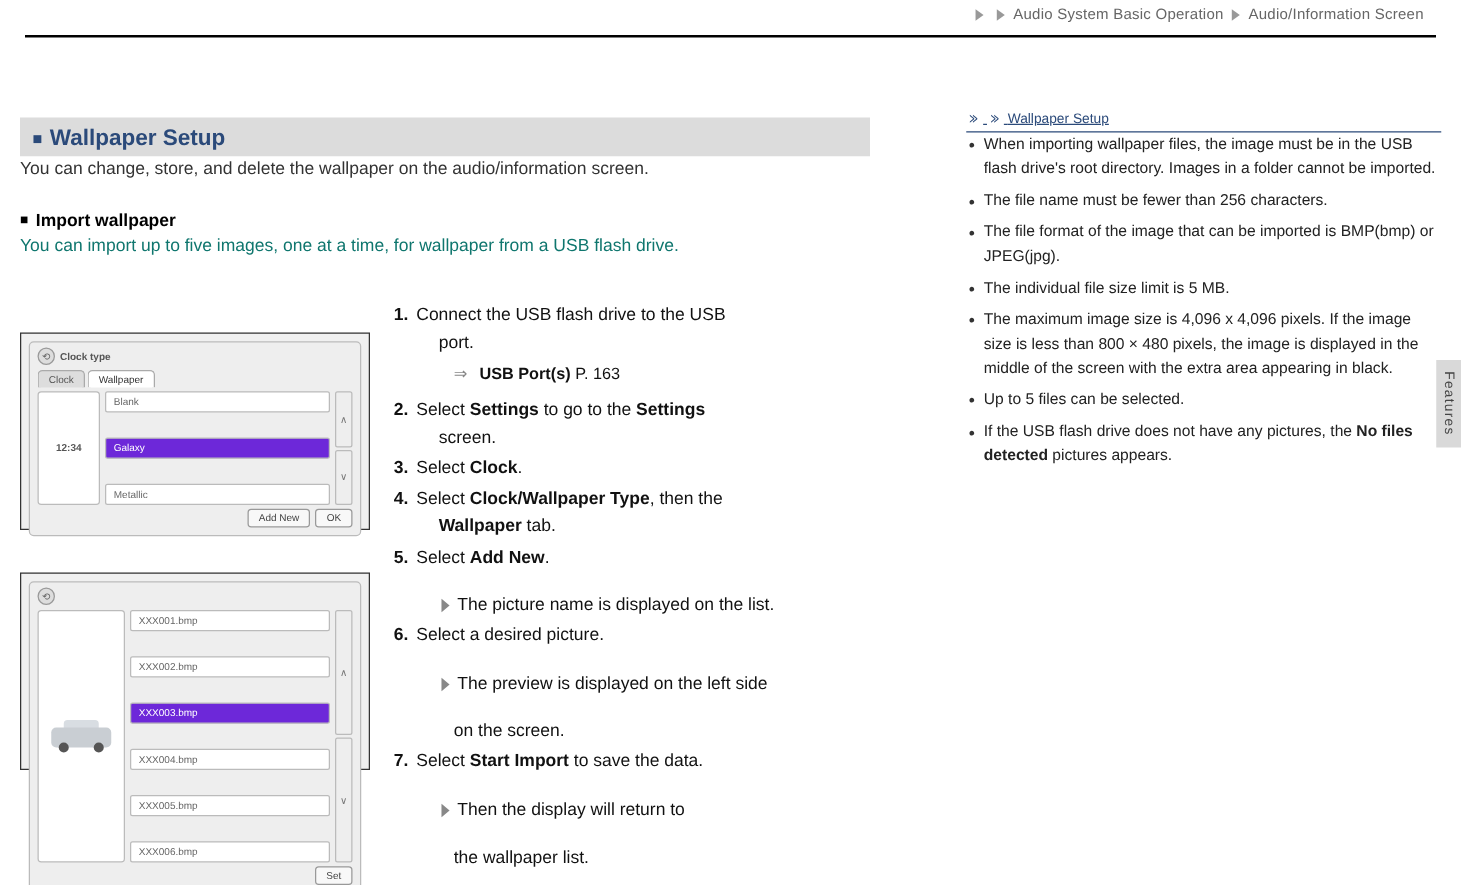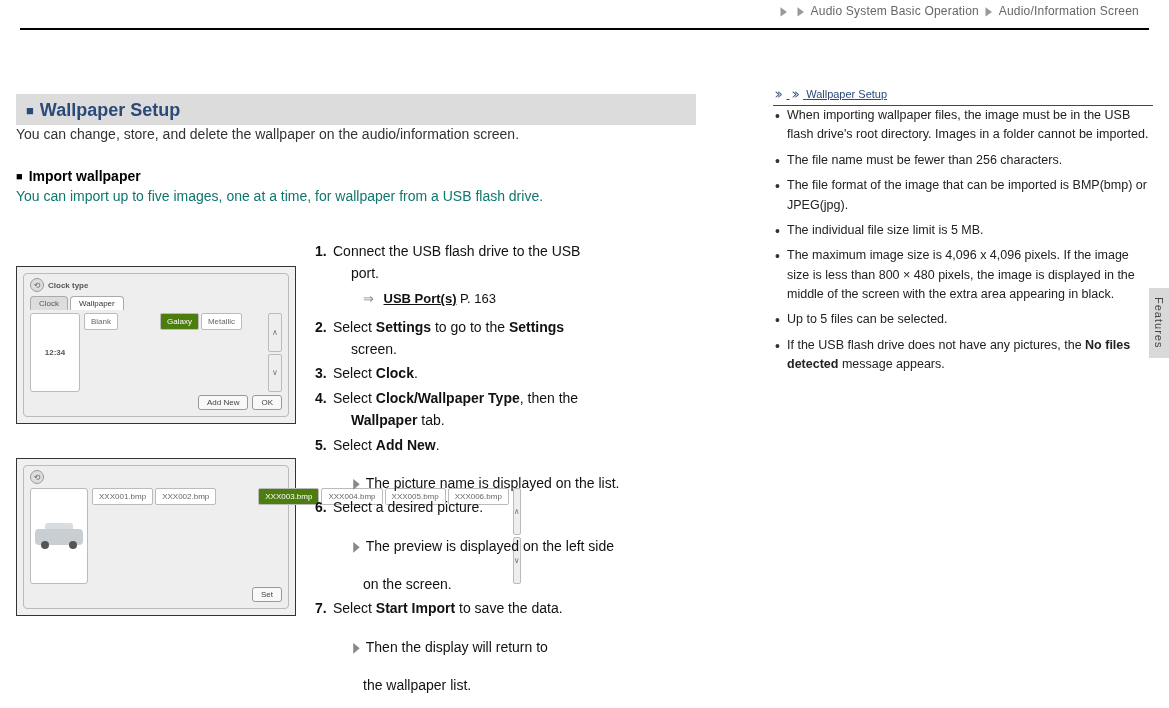--- a/index.html
+++ b/index.html
@@ -127,28 +127,28 @@
   .shot-body {
     flex:1; display:flex; gap:4px;
   }
   .shot-left {
     width: 50px; background:#fff; border:1px solid #bbb; border-radius:3px;
     display:flex;align-items:center;justify-content:center;
     font-size:8px; color:#888; flex-direction:column;
   }
   .shot-clock { font-weight:bold; color:#555; }
   .shot-list {
-    flex:1; display:flex; flex-direction:row; gap:2px;
+    flex:1; display:flex; flex-direction:column; gap:20px;
   }
   .shot-row {
     height:17px; border:1px solid #bbb; border-radius:2px; background:#fff;
     font-size:8px; color:#666; display:flex; align-items:center; padding:0 6px;
     white-space: nowrap;
   }
-  .shot-row.sel { background:#4d7c0f; color:#fff;margin-left:40px; }
+  .shot-row.sel { background:#6d28d9; color:#fff; }
   .shot-scroll {
     width:14px; display:flex; flex-direction:column; gap:2px;
   }
   .shot-scroll .sbtn { flex:1; border:1px solid #bbb; border-radius:2px; background:#eee; display:flex;align-items:center;justify-content:center;font-size:8px;color:#777;}
   .shot-footer { display:flex; justify-content:flex-end; gap:4px; margin-top:3px;}
   .shot-btn { font-size:8px; padding:2px 8px; border:1px solid #999; border-radius:3px; background:#f8f8f8; color:#444;}
 
   .shot2-left {
     width:70px; background:#fff; border:1px solid #bbb; border-radius:3px;
     display:flex;align-items:center;justify-content:center;
@@ -169,21 +169,21 @@
     color: #111;
   }
   .steps ol { list-style: none; counter-reset: step; }
   .steps li { counter-increment: step; margin-bottom: 2px; position:relative; padding-left:18px; }
   .steps li::before { content: counter(step) "."; position:absolute; left:0; font-weight:bold; }
   .steps .indent { padding-left: 18px; display:block; }
   .steps .sub { display:block; padding-left: 18px; font-size:14px; line-height:1.6; margin-top:16px; margin-bottom:2px;}
   .steps .sub .tri { color:#888; margin-right:4px; display:inline-block; transform: scaleX(0.6);}
   .steps .arrow-link { display:block; padding-left: 30px; margin: 4px 0 6px; font-size:13px;}
   .steps .arrow-link .arrow { color:#888; margin-right:6px;}
-  .steps .arrow-link .lbl { font-weight:bold;text-decoration:underline; }
+  .steps .arrow-link .lbl { font-weight:bold; }
   .steps b { font-weight:bold; }
 
   
   .side-heading {
     font-size: 11px;
     color: #2b4a7a;
     padding-bottom: 4px;
     border-bottom: 1px solid #2b4a7a;
     text-decoration: underline;
   }
@@ -323,21 +323,21 @@
       <span>Wallpaper Setup</span>
     </div>
     <ul class="bullet-list">
       <li>When importing wallpaper files, the image must be in the USB flash drive's root directory. Images in a folder cannot be imported.</li>
       <li>The file name must be fewer than 256 characters.</li>
       <li>The file format of the image that can be imported is BMP(bmp) or JPEG(jpg).</li>
       <li>The individual file size limit is 5 MB.</li>
       <li>The maximum image size is 4,096 x 4,096 pixels. If the image size is less than 800 × 480 pixels, the image is displayed in the middle of the screen with the extra area appearing in black.</li>
       <li>Up to 5 files can be selected.</li>
       <li>
-        <span>If the USB flash drive does not have any pictures, the </span><b>No files detected</b><span> message appears.</span>
+        <span>If the USB flash drive does not have any pictures, the </span><b>No files detected</b><span> pictures appears.</span>
       </li>
     </ul>
 
     <div class="vtab">Features</div>
   </div>
 </div>
 
 <div class="steps">
   <ol>
     <li>

